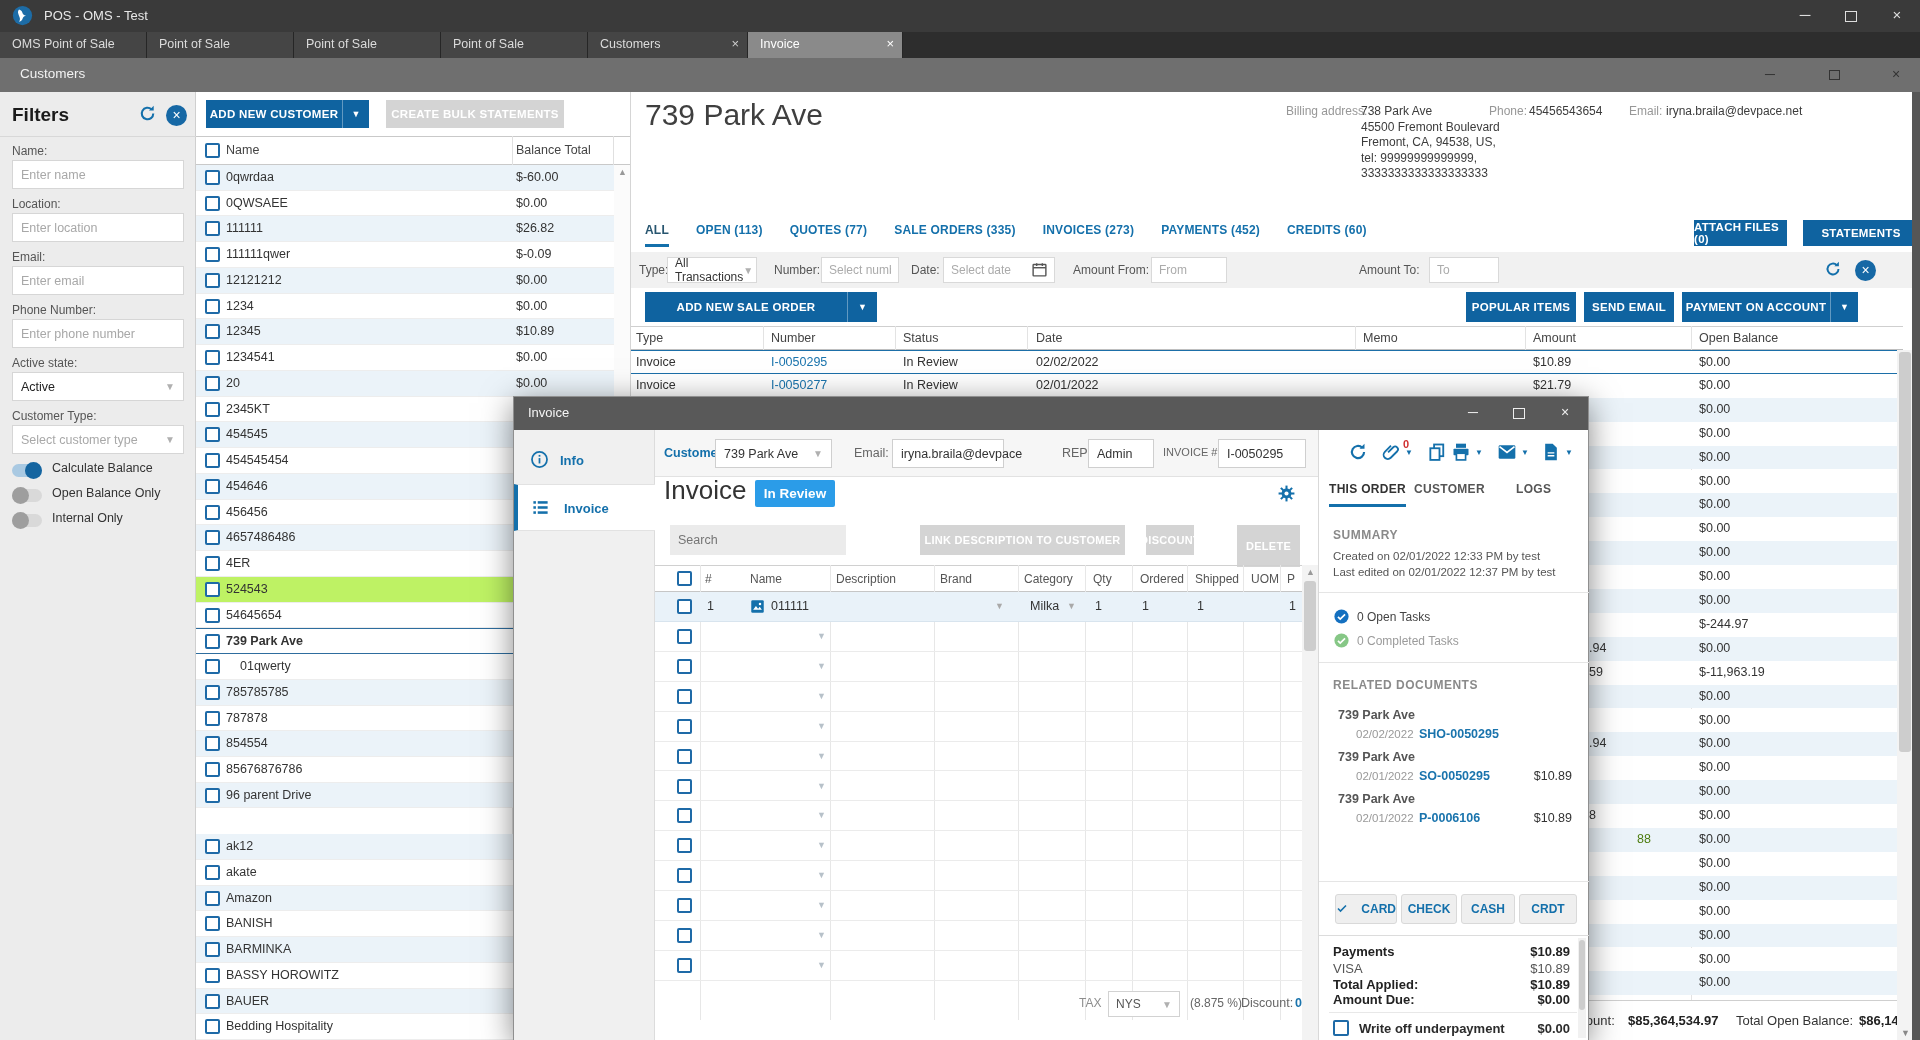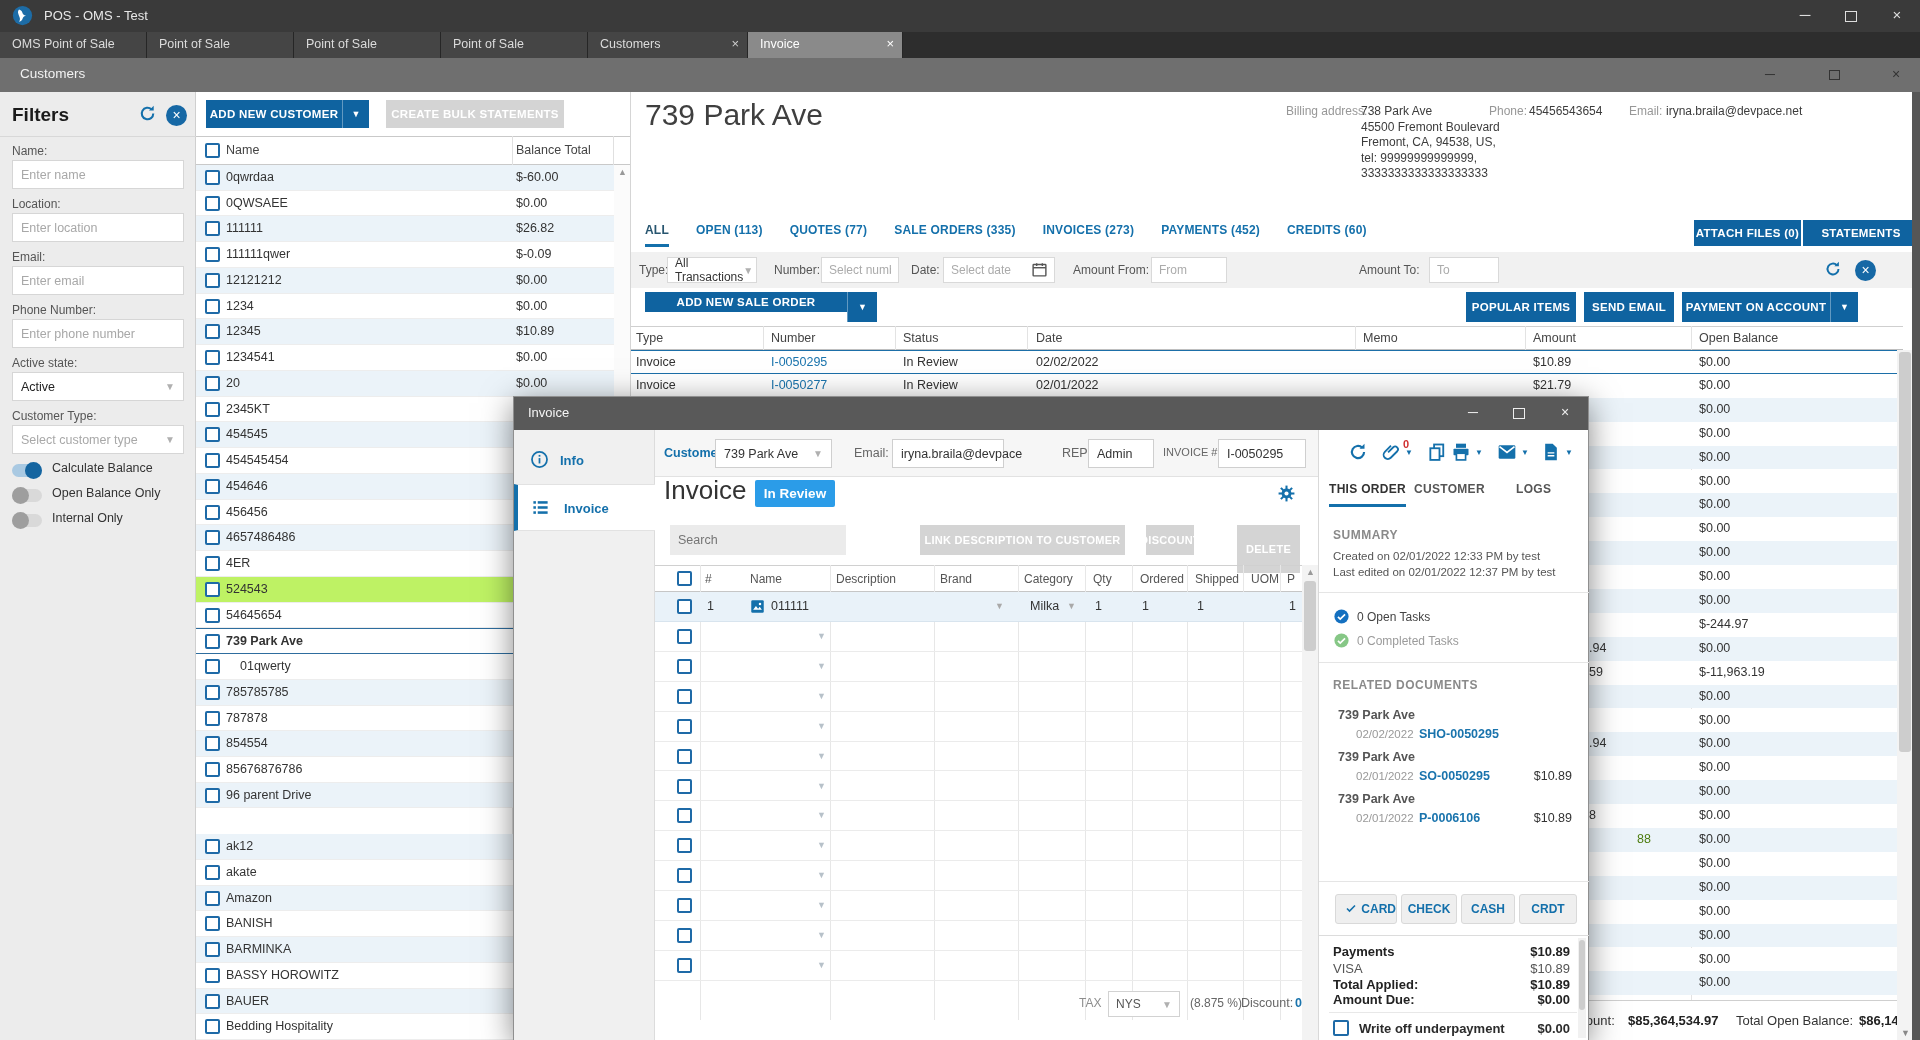--- a/index.html
+++ b/index.html
@@ -327,21 +327,21 @@
         <div style="font-size: 12px; color: rgb(60, 60, 60); line-height: 15.5px;">Fremont, CA, 94538, US,</div>
         <div style="font-size: 12px; color: rgb(60, 60, 60); line-height: 15.5px;">tel: 99999999999999,</div>
         <div style="font-size: 12px; color: rgb(60, 60, 60); line-height: 15.5px;">3333333333333333333</div>
       </div>
     <span class="glabel abs" style="left:858px;top:12px;">Phone:</span>
     <span class="gval abs" style="left:898px;top:12px;">45456543654</span>
     <span class="glabel abs" style="left:998px;top:12px;">Email:</span>
     <span class="gval abs" style="left:1035px;top:12px;">iryna.braila@devpace.net</span>
 
     <div class="abs" style="left:14px;top:130px;height:28px;white-space:nowrap;" id="dtabs"><span style="display: inline-block; margin-right: 27px; font-size: 12px; font-weight: bold; letter-spacing: 0.2px; padding-bottom: 7px; cursor: pointer; color: rgb(39, 85, 111); border-bottom: 3px solid rgb(20, 112, 171);">ALL</span><span style="display: inline-block; margin-right: 27px; font-size: 12px; font-weight: bold; letter-spacing: 0.2px; padding-bottom: 7px; cursor: pointer; color: rgb(20, 112, 171);">OPEN (113)</span><span style="display: inline-block; margin-right: 27px; font-size: 12px; font-weight: bold; letter-spacing: 0.2px; padding-bottom: 7px; cursor: pointer; color: rgb(20, 112, 171);">QUOTES (77)</span><span style="display: inline-block; margin-right: 27px; font-size: 12px; font-weight: bold; letter-spacing: 0.2px; padding-bottom: 7px; cursor: pointer; color: rgb(20, 112, 171);">SALE ORDERS (335)</span><span style="display: inline-block; margin-right: 27px; font-size: 12px; font-weight: bold; letter-spacing: 0.2px; padding-bottom: 7px; cursor: pointer; color: rgb(20, 112, 171);">INVOICES (273)</span><span style="display: inline-block; margin-right: 27px; font-size: 12px; font-weight: bold; letter-spacing: 0.2px; padding-bottom: 7px; cursor: pointer; color: rgb(20, 112, 171);">PAYMENTS (452)</span><span style="display: inline-block; margin-right: 27px; font-size: 12px; font-weight: bold; letter-spacing: 0.2px; padding-bottom: 7px; cursor: pointer; color: rgb(20, 112, 171);">CREDITS (60)</span></div>
-    <div class="btn-blue abs" style="left:1063px;top:128px;width:107px;height:26px;">ATTACH FILES (0)</div>
+    <div class="btn-blue abs" style="left:1063px;top:128px;width:93px;height:26px;">ATTACH FILES (0)</div>
     <div class="btn-blue abs" style="left:1172px;top:128px;width:116px;height:26px;">STATEMENTS</div>
 
     <div class="fbar">
       <span class="fbar-lbl" style="left:8px;">Type:</span>
       <div class="fbar-box" style="left:36px;width:90px;display:flex;align-items:center;justify-content:space-between;">
         <span style="font-size:12px;">All Transactions</span>
           <span class="caret">▼</span>
       </div>
       <span class="fbar-lbl" style="left:143px;">Number:</span>
       <input class="fbar-box" style="left: 190px; width: 78px;" placeholder="Select number">
@@ -356,21 +356,21 @@
       <input class="fbar-box" style="left: 520px; width: 76px;" placeholder="From">
       <span class="fbar-lbl" style="left:728px;">Amount To:</span>
       <input class="fbar-box" style="left: 798px; width: 70px;" placeholder="To">
       <span class="abs" style="left:1193px;top:8px;" id="txrefresh"><svg width="18" height="18" viewBox="0 0 24 24" xmlns="http://www.w3.org/2000/svg">
             <path d="M19.3 12a7.3 7.3 0 1 1-2.2-5.2" fill="none" stroke="#1470ab" stroke-width="2.6"></path>
             <path d="M19.8 2.2v6h-6z" fill="#1470ab"></path>
           </svg></span>
       <span class="fclosec" style="position:absolute;left:1224px;top:8px;">×</span>
     </div>
 
-    <div class="btn-blue abs" style="left:14px;top:200px;width:202px;height:20px;">ADD NEW SALE ORDER</div>
+    <div class="btn-blue abs" style="left:14px;top:200px;width:202px;height:30px;">ADD NEW SALE ORDER</div>
     <div class="btn-blue abs" style="left:216px;top:200px;width:30px;height:30px;border-left:1px solid rgba(255,255,255,.35);box-sizing:border-box;">
         <span style="font-size:9px;">▼</span>
       </div>
     <div id="dactions">
         <div class="btn-blue abs" style="position: absolute; left: 835px; top: 200px; width: 110px; height: 30px;">POPULAR ITEMS</div>
         <div class="btn-blue abs" style="position: absolute; left: 953px; top: 200px; width: 90px; height: 30px;">SEND EMAIL</div>
         <div class="btn-blue abs" style="position: absolute; left: 1051px; top: 200px; width: 148px; height: 30px;">PAYMENT ON ACCOUNT</div>
         <div class="btn-blue abs" style="position: absolute; left: 1199px; top: 200px; width: 28px; height: 30px; border-left: 1px solid rgba(255, 255, 255, 0.35); box-sizing: border-box;">
           <span style="font-size:9px;">▼</span>
         </div>
@@ -574,21 +574,21 @@
               <line x1="12" y1="12" x2="19.1" y2="4.9"></line>
             </g>
             <circle cx="12" cy="12" r="6.2" fill="#1470ab"></circle>
             <circle cx="12" cy="12" r="2.6" fill="#fff"></circle>
           </svg></span>
 
       <input class="abs" style="left: 15px; top: 48px; width: 176px; height: 30px; background: rgb(235, 235, 235); border: none; padding: 0px 8px; font-family: &quot;Liberation Sans&quot;, sans-serif; font-size: 12.5px; box-sizing: border-box;" placeholder="Search">
       <div id="mtoolbar">
           <div class="btn-gray abs" style="position: absolute; left: 265px; top: 48px; width: 205px; height: 30px; font-size: 11px;">LINK DESCRIPTION TO CUSTOMER</div>
           <div class="btn-gray abs" style="position: absolute; left: 491px; top: 48px; width: 48px; height: 30px; font-size: 11px;">DISCOUNT</div>
-          <div class="btn-gray abs" style="position: absolute; left: 582px; top: 48px; width: 63px; height: 48px; font-size: 11px;">DELETE</div>
+          <div class="btn-gray abs" style="position: absolute; left: 582px; top: 48px; width: 63px; height: 42px; font-size: 11px;">DELETE</div>
         </div>
 
       <div class="abs" style="left:0;top:88px;width:647px;height:27px;border-top:1px solid #d0d0d0;border-bottom:1px solid #c6c6c6;box-sizing:border-box;" id="itemshead">
         <span class="cb abs" style="left:22px;top:5px;"></span>
       <span style="position: absolute; left: 50px; top: 6px; font-size: 12px; color: rgb(85, 85, 85);">#</span>
           <span style="position: absolute; left: 95px; top: 6px; font-size: 12px; color: rgb(85, 85, 85);">Name</span>
           <span style="position: absolute; left: 181px; top: 6px; font-size: 12px; color: rgb(85, 85, 85);">Description</span>
           <span style="position: absolute; left: 285px; top: 6px; font-size: 12px; color: rgb(85, 85, 85);">Brand</span>
           <span style="position: absolute; left: 369px; top: 6px; font-size: 12px; color: rgb(85, 85, 85);">Category</span>
           <span style="position: absolute; left: 438px; top: 6px; font-size: 12px; color: rgb(85, 85, 85);">Qty</span>
@@ -754,21 +754,21 @@
           <span style="position: absolute; left: 37px; top: 340px; font-size: 11.5px; color: rgb(153, 153, 153);">02/01/2022</span>
           <span style="position: absolute; left: 100px; top: 339px; font-size: 12.5px; font-weight: bold; color: rgb(26, 116, 173);">SO-0050295</span>
           <span style="position: absolute; right: 16px; top: 339px; font-size: 12.5px; color: rgb(51, 51, 51);">$10.89</span>
           <span style="position: absolute; left: 19px; top: 362px; font-size: 12.5px; font-weight: bold; color: rgb(85, 85, 85);">739 Park Ave</span>
           <span style="position: absolute; left: 37px; top: 382px; font-size: 11.5px; color: rgb(153, 153, 153);">02/01/2022</span>
           <span style="position: absolute; left: 100px; top: 381px; font-size: 12.5px; font-weight: bold; color: rgb(26, 116, 173);">P-0006106</span>
           <span style="position: absolute; right: 16px; top: 381px; font-size: 12.5px; color: rgb(51, 51, 51);">$10.89</span>
         </div>
       <div class="pdiv" style="top:451px;"></div>
       <div id="paybtns">
-          <div style="position: absolute; left: 16px; top: 464px; width: 62px; height: 30px; background: rgb(239, 239, 239); border: 1px solid rgb(217, 217, 217); border-radius: 3px; box-sizing: border-box; display: flex; align-items: center; justify-content: flex-end; gap: 4px;">
+          <div style="position: absolute; left: 16px; top: 464px; width: 62px; height: 30px; background: rgb(239, 239, 239); border: 1px solid rgb(217, 217, 217); border-radius: 3px; box-sizing: border-box; display: flex; align-items: center; justify-content: space-between; gap: 4px;">
             <span><svg width="12" height="12" viewBox="0 0 24 24" xmlns="http://www.w3.org/2000/svg">
                 <path d="M4 13l5 5L20 7" stroke="#1470ab" stroke-width="3.2" fill="none"></path>
               </svg></span>
             <span style="font-size: 12px; font-weight: bold; color: rgb(20, 112, 171);">CARD</span>
           </div>
           <div style="position: absolute; left: 82px; top: 464px; width: 56px; height: 30px; background: rgb(239, 239, 239); border: 1px solid rgb(217, 217, 217); border-radius: 3px; box-sizing: border-box; display: flex; align-items: center; justify-content: center; gap: 4px;">
             <span style="font-size: 12px; font-weight: bold; color: rgb(20, 112, 171);">CHECK</span>
           </div>
           <div style="position: absolute; left: 142px; top: 464px; width: 54px; height: 30px; background: rgb(239, 239, 239); border: 1px solid rgb(217, 217, 217); border-radius: 3px; box-sizing: border-box; display: flex; align-items: center; justify-content: center; gap: 4px;">
             <span style="font-size: 12px; font-weight: bold; color: rgb(20, 112, 171);">CASH</span>

